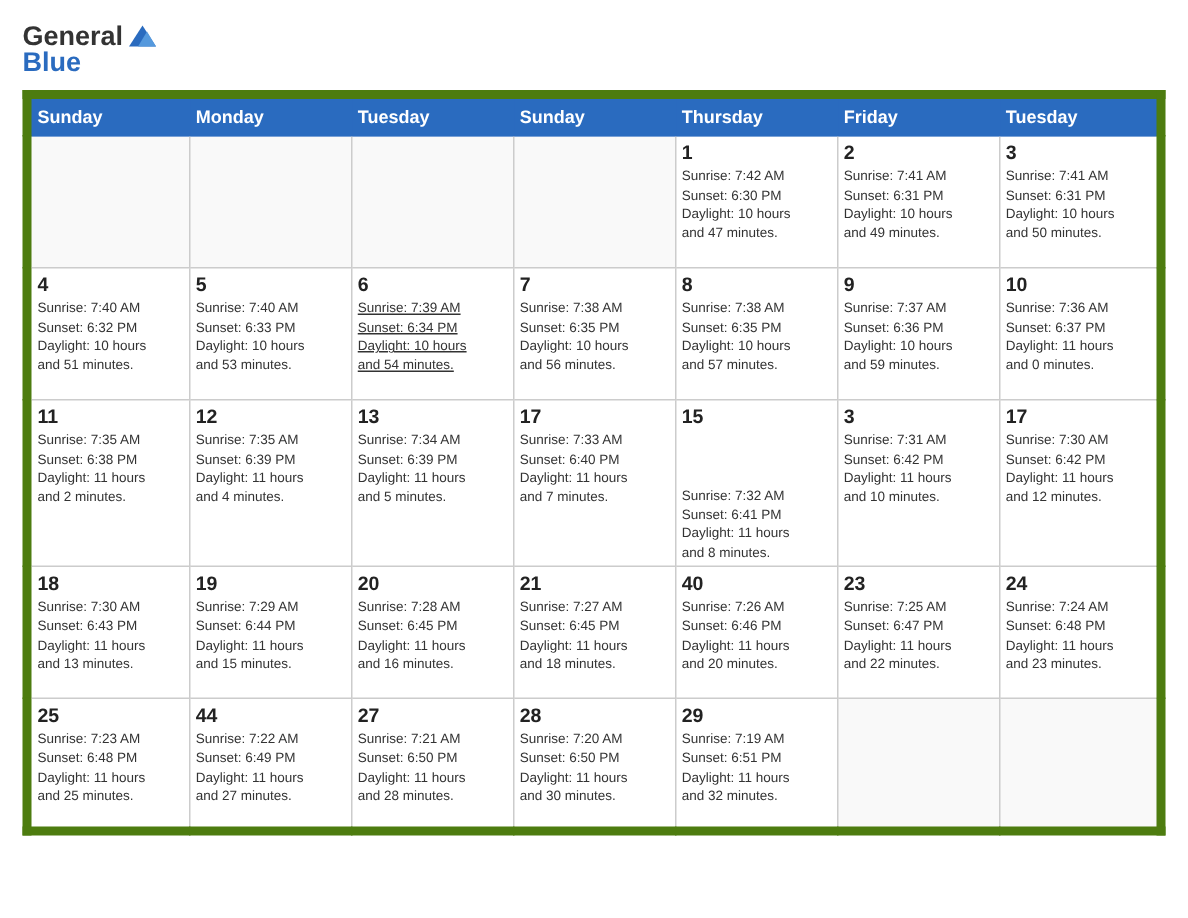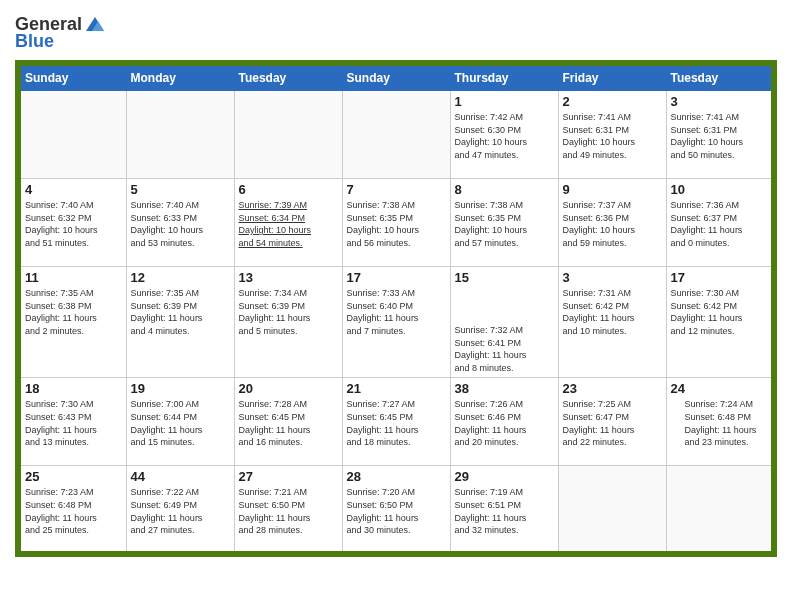--- a/index.html
+++ b/index.html
@@ -249,56 +249,56 @@
         <tr>
           <td>
             <span class="day-num">18</span>
             <div class="day-info" style="white-space: pre-line;">Sunrise: 7:30 AM
 Sunset: 6:43 PM
 Daylight: 11 hours
 and 13 minutes.</div>
           </td>
           <td>
             <span class="day-num">19</span>
-            <div class="day-info" style="white-space: pre-line;">Sunrise: 7:00 AM
+            <div class="day-info" style="white-space: pre-line;">Sunrise: 7:29 AM
 Sunset: 6:44 PM
 Daylight: 11 hours
 and 15 minutes.</div>
           </td>
           <td>
             <span class="day-num">20</span>
             <div class="day-info" style="white-space: pre-line;">Sunrise: 7:28 AM
 Sunset: 6:45 PM
 Daylight: 11 hours
 and 16 minutes.</div>
           </td>
           <td>
             <span class="day-num">21</span>
             <div class="day-info" style="white-space: pre-line;">Sunrise: 7:27 AM
 Sunset: 6:45 PM
 Daylight: 11 hours
 and 18 minutes.</div>
           </td>
           <td>
-            <span class="day-num">38</span>
+            <span class="day-num">40</span>
             <div class="day-info" style="white-space: pre-line;">Sunrise: 7:26 AM
 Sunset: 6:46 PM
 Daylight: 11 hours
 and 20 minutes.</div>
           </td>
           <td>
             <span class="day-num">23</span>
             <div class="day-info" style="white-space: pre-line;">Sunrise: 7:25 AM
 Sunset: 6:47 PM
 Daylight: 11 hours
 and 22 minutes.</div>
           </td>
           <td>
             <span class="day-num">24</span>
-            <div class="day-info" style="white-space: pre-line; margin-left: 14px;">Sunrise: 7:24 AM
+            <div class="day-info" style="white-space: pre-line;">Sunrise: 7:24 AM
 Sunset: 6:48 PM
 Daylight: 11 hours
 and 23 minutes.</div>
           </td>
         </tr>
         <tr>
           <td>
             <span class="day-num">25</span>
             <div class="day-info" style="white-space: pre-line;">Sunrise: 7:23 AM
 Sunset: 6:48 PM

